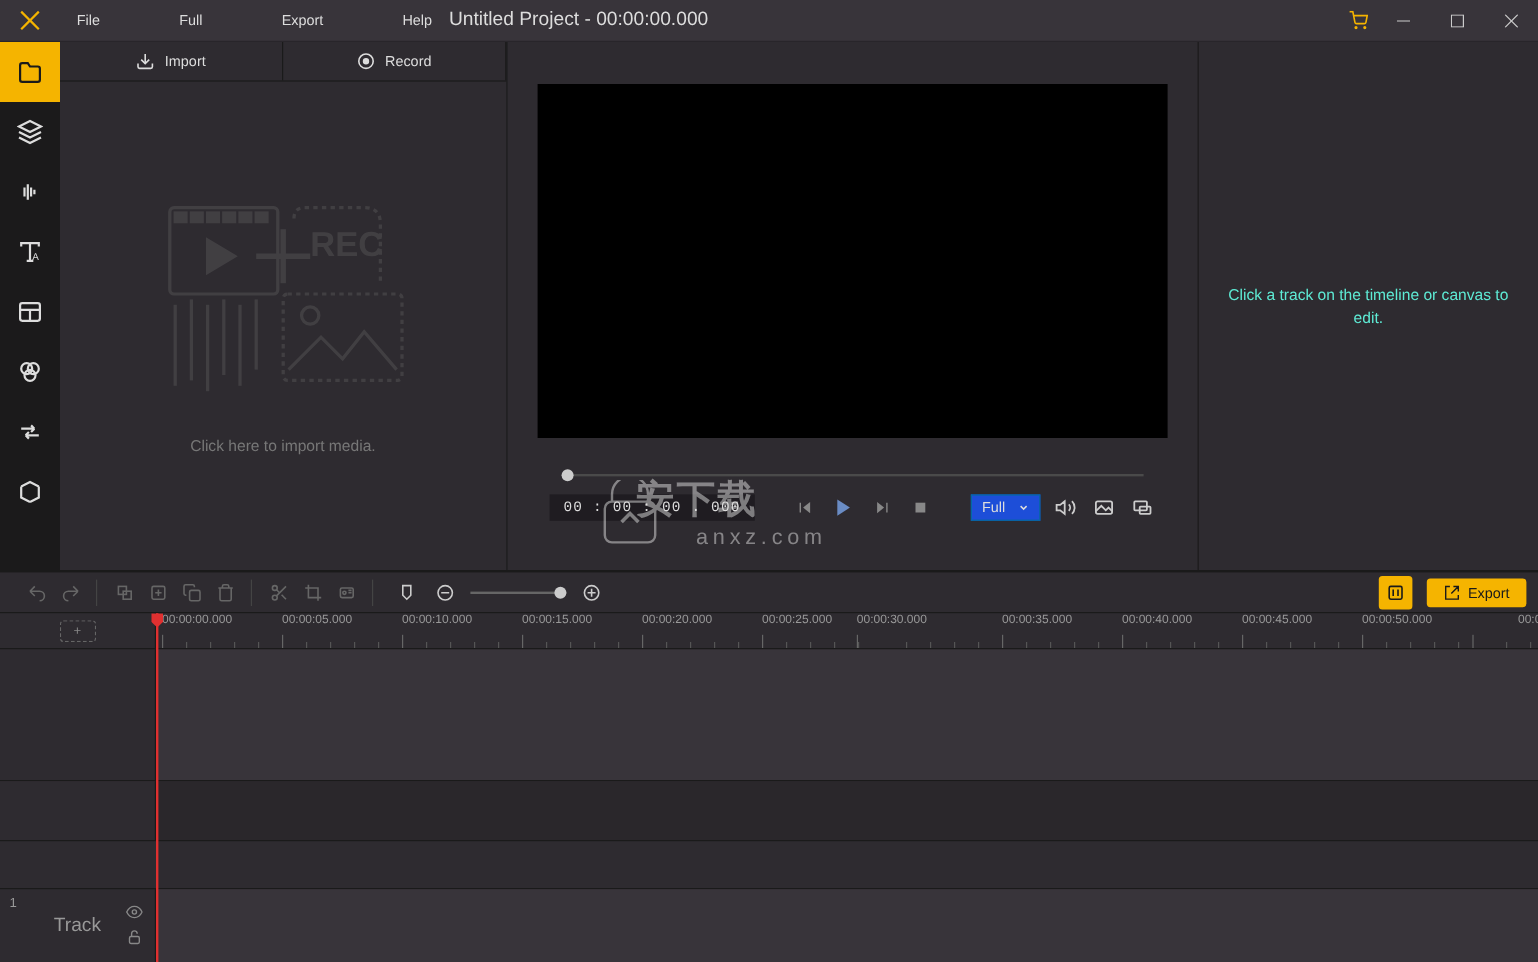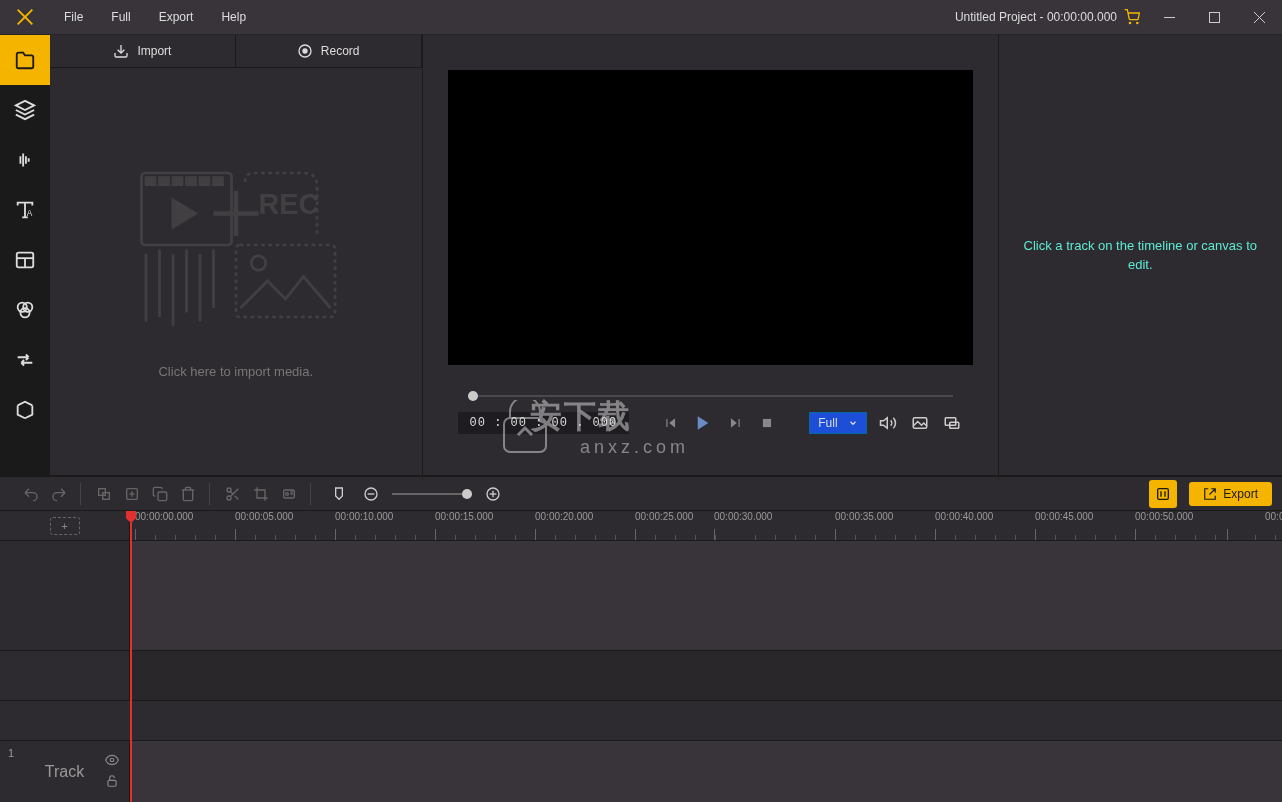--- a/index.html
+++ b/index.html
@@ -2,23 +2,23 @@
 <html><head>
 <meta charset="utf-8">
 <style>
 * { margin: 0; padding: 0; box-sizing: border-box; font-family: "Segoe UI", Arial, sans-serif; }
 body { width: 1282px; height: 802px; background: #1a1a1a; overflow: hidden; color: #ccc; font-size: 12px; }
 
 
 .titlebar { height: 35px; background: #38343a; display: flex; align-items: center; border-bottom: 1px solid #28252a; }
 .logo { width: 50px; height: 35px; display: flex; align-items: center; justify-content: center; }
 .logo svg { width: 22px; height: 22px; }
-.menu { display: flex; }
+.menu { display: flex; gap: 38px; }
 .menu-item { padding: 0 14px; line-height: 35px; color: #ddd; cursor: pointer; }
-.title-text { flex: 1; text-align: right; color: #ddd; font-size: 12px; }
+.title-text { flex: 1; text-align: left; color: #ddd; font-size: 16px; }
 .win-controls { display: flex; align-items: center; }
 .cart-icon { width: 30px; display: flex; justify-content: center; color: #f5b400; }
 .win-btn { width: 45px; height: 35px; display: flex; align-items: center; justify-content: center; color: #ccc; cursor: pointer; }
 
 
 .main { display: flex; height: 440px; }
 .sidebar { width: 50px; background: #1b1a1b; display: flex; flex-direction: column; }
 .side-btn { width: 50px; height: 50px; display: flex; align-items: center; justify-content: center; cursor: pointer; color: #ddd; }
 .side-btn.active { background: #f5b400; color: #1a1a1a; }
 .side-btn svg { width: 22px; height: 22px; }

